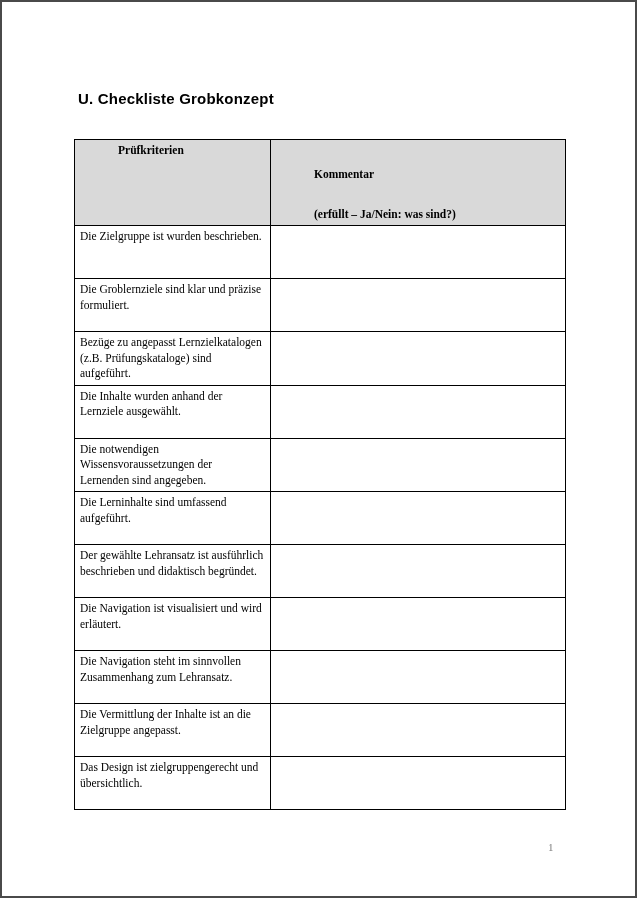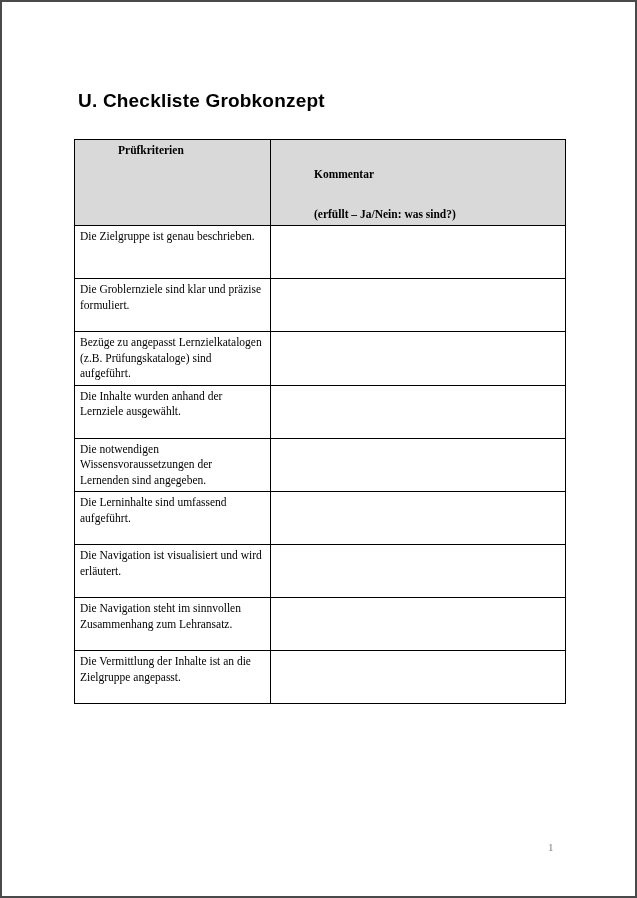--- a/index.html
+++ b/index.html
@@ -13,21 +13,21 @@
     overflow: hidden;
     font-family: "Liberation Serif", serif;
     color: #000000;
   }
   .doc-title {
     position: absolute;
     left: 76px;
     top: 88px;
     margin: 0;
     font-family: "Liberation Sans", sans-serif;
-    font-size: 19px;
+    font-size: 15px;
     font-weight: bold;
     color: #000000;
     letter-spacing: 0.2px;
   }
   table.checklist {
     position: absolute;
     left: 72px;
     top: 137px;
     width: 491px;
     border-collapse: collapse;
@@ -81,21 +81,21 @@
       <tr>
         <th>Prüfkriterien</th>
         <th>
           <span class="hdr-line">Kommentar</span>
           <span class="hdr-line">(erfüllt – Ja/Nein: was sind?)</span>
         </th>
       </tr>
     </thead>
     <tbody>
       <tr>
-        <td>Die Zielgruppe ist genau beschrieben.</td>
+        <td>Die Zielgruppe ist wurden beschrieben.</td>
         <td></td>
       </tr>
       <tr>
         <td>Die Groblernziele sind klar und präzise formuliert.</td>
         <td></td>
       </tr>
       <tr>
         <td>Bezüge zu angepasst Lernzielkatalogen (z.B. Prüfungskataloge) sind aufgeführt.</td>
         <td></td>
       </tr>
@@ -105,29 +105,37 @@
       </tr>
       <tr>
         <td>Die notwendigen Wissensvoraussetzungen der Lernenden sind angegeben.</td>
         <td></td>
       </tr>
       <tr>
         <td>Die Lerninhalte sind umfassend aufgeführt.</td>
         <td></td>
       </tr>
       <tr>
+        <td>Der gewählte Lehransatz ist ausführlich beschrieben und didaktisch begründet.</td>
+        <td></td>
+      </tr>
+      <tr>
         <td>Die Navigation ist visualisiert und wird erläutert.</td>
         <td></td>
       </tr>
       <tr>
         <td>Die Navigation steht im sinnvollen Zusammenhang zum Lehransatz.</td>
         <td></td>
       </tr>
       <tr>
         <td>Die Vermittlung der Inhalte ist an die Zielgruppe angepasst.</td>
         <td></td>
       </tr>
+      <tr>
+        <td>Das Design ist zielgruppengerecht und übersichtlich.</td>
+        <td></td>
+      </tr>
     </tbody>
   </table>
 
   <div class="page-number">1</div>
 
 </div>
 
 </body></html>

